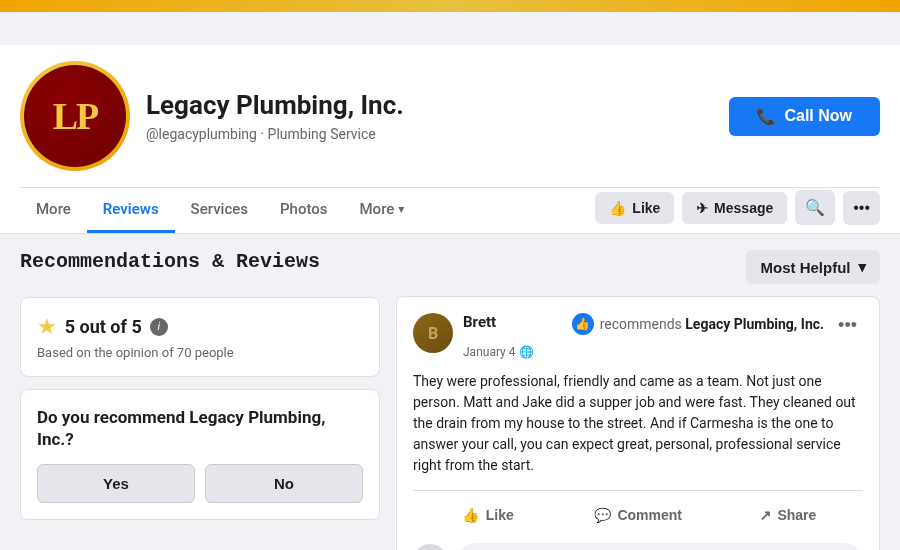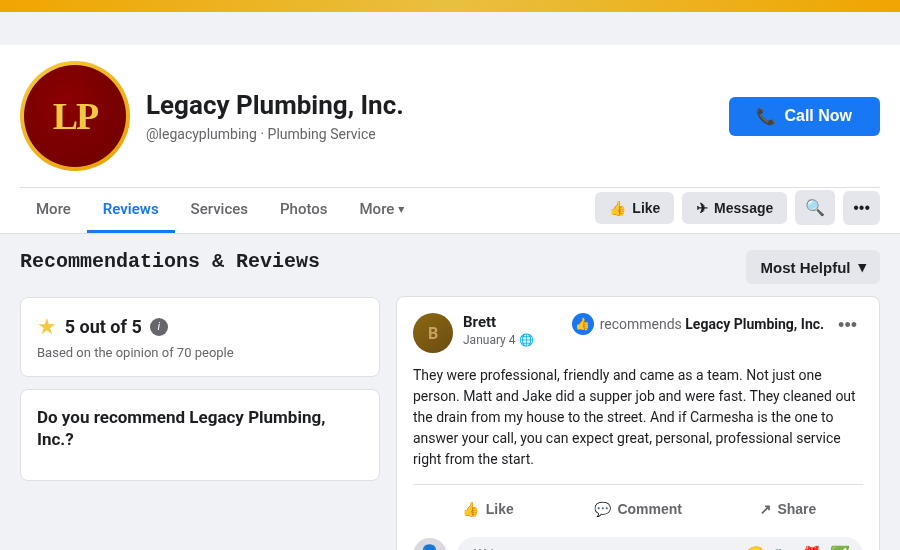--- a/index.html
+++ b/index.html
@@ -328,21 +328,21 @@
       color: #1c1e21;
       line-height: 1.2;
     }
 
     .reviewer-date {
       font-size: 12px;
       color: #65676b;
       display: flex;
       align-items: center;
       gap: 4px;
-      margin-top: 2px;
+      margin-top: 14px;
     }
 
     .recommends-badge {
       display: flex;
       align-items: center;
       gap: 6px;
       margin-left: auto;
     }
 
     .recommend-icon {
@@ -537,20 +537,24 @@
       <div class="rating-row">
         <span class="star-icon">★</span>
         <span class="rating-number">5 out of 5</span>
         <span class="info-icon">i</span>
       </div>
       <div class="rating-sub">Based on the opinion of 70 people</div>
     </div>
 
     <div class="recommend-card">
       <div class="recommend-question">Do you recommend Legacy Plumbing, Inc.?</div>
+      <div class="recommend-buttons">
+        <button class="recommend-btn">Yes</button>
+        <button class="recommend-btn">No</button>
+      </div>
     </div>
   </div>
 
   <div class="right-panel">
     <div class="sort-row">
       <button class="sort-dropdown">
         <span>Most Helpful</span>
         <span>▾</span>
       </button>
     </div>

